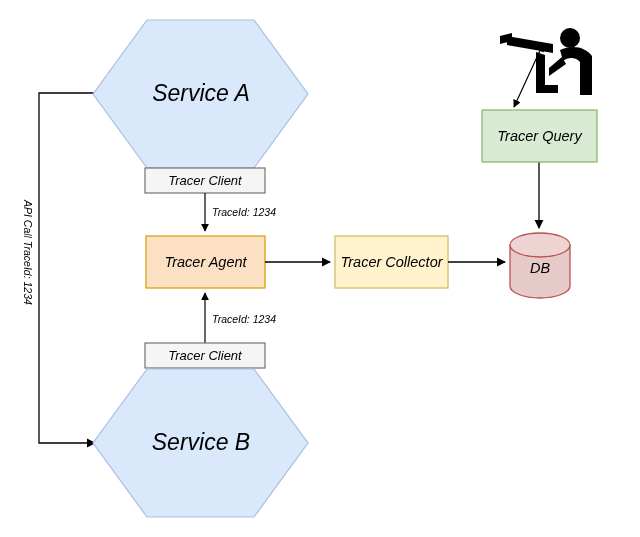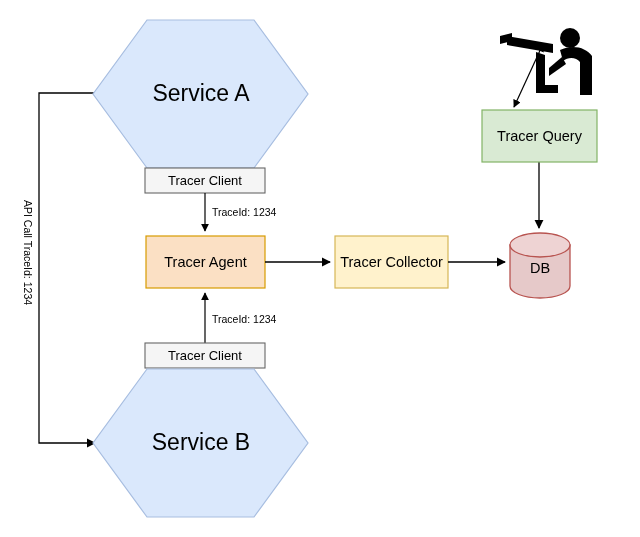--- a/index.html
+++ b/index.html
@@ -12,20 +12,21 @@
     width: 640px;
     height: 537px;
     overflow: hidden;
     font-family: "Liberation Sans", sans-serif;
   }
   #canvas {
     position: relative;
     width: 640px;
     height: 537px;
     background: #ffffff;
+    font-style: italic;
   }
   svg.layer {
     position: absolute;
     left: 0;
     top: 0;
     width: 640px;
     height: 537px;
     overflow: visible;
   }
   .node-text {

